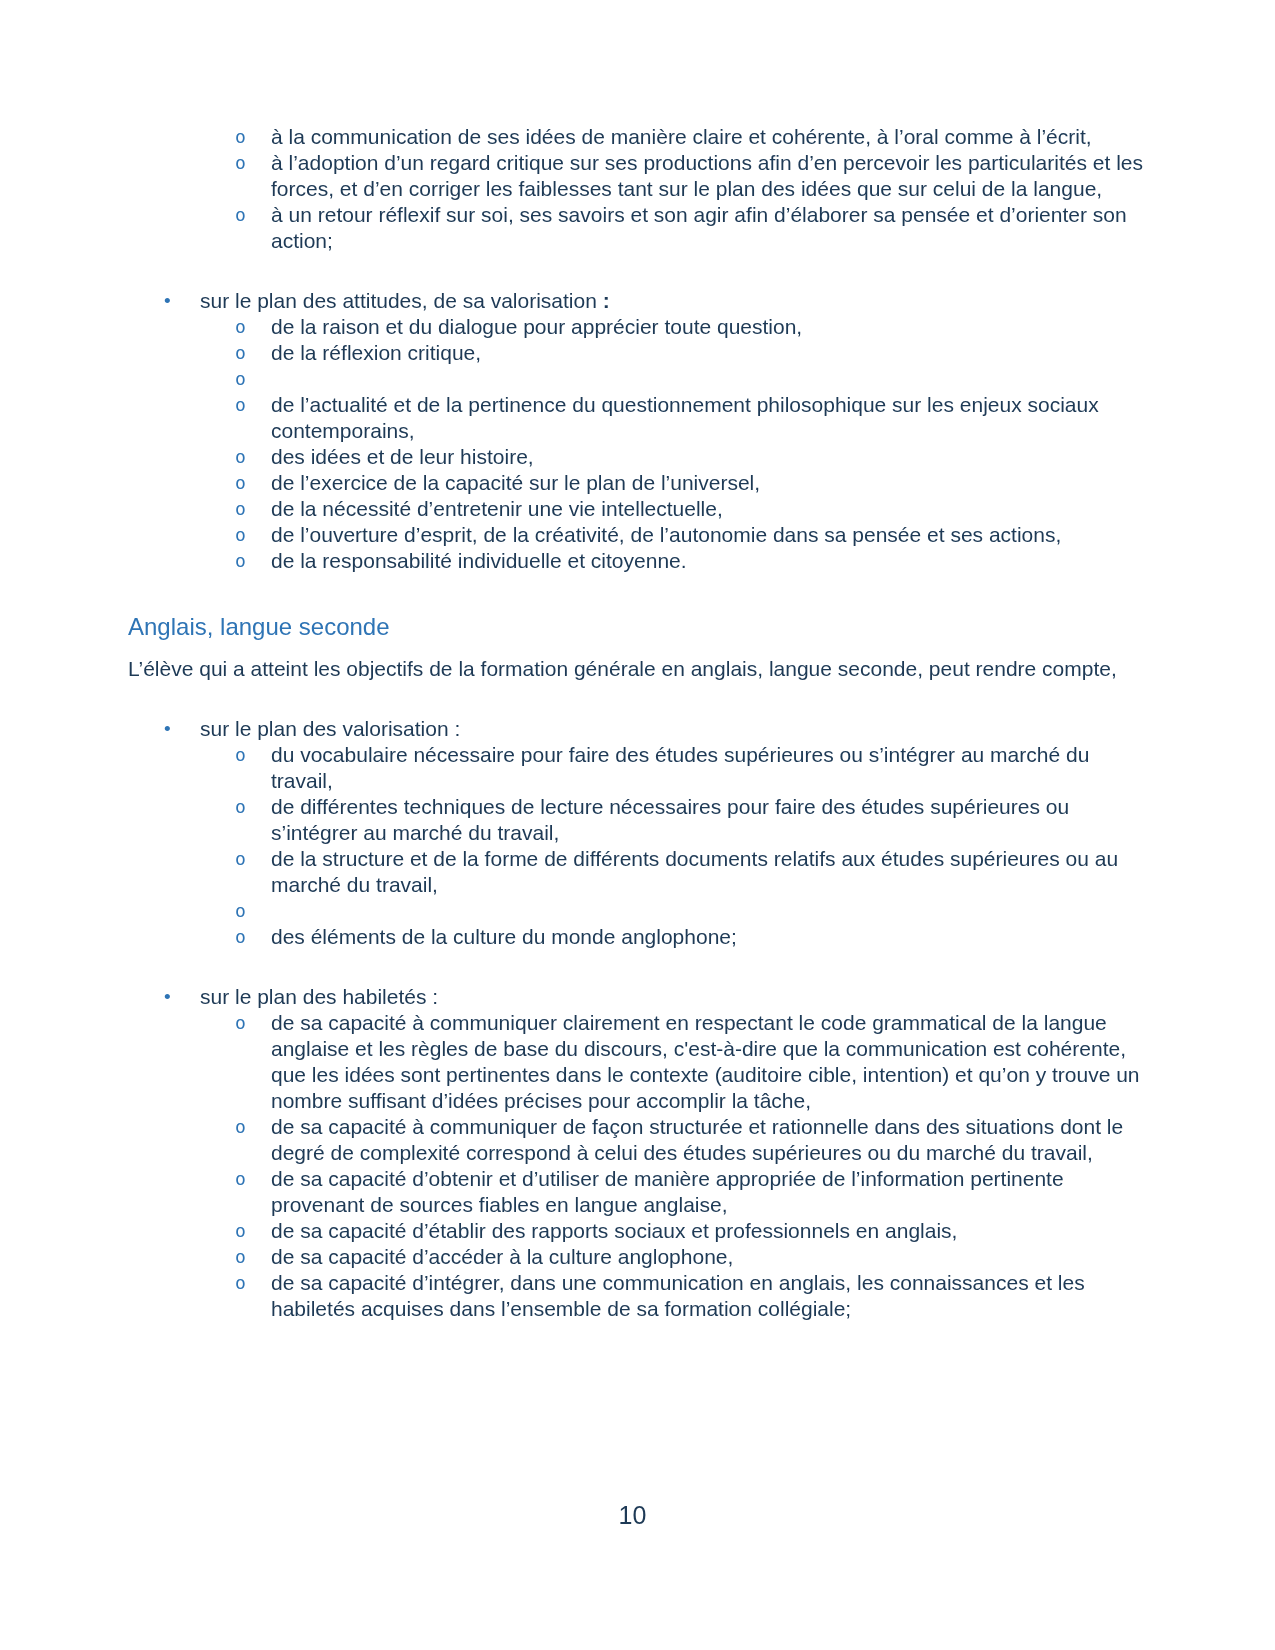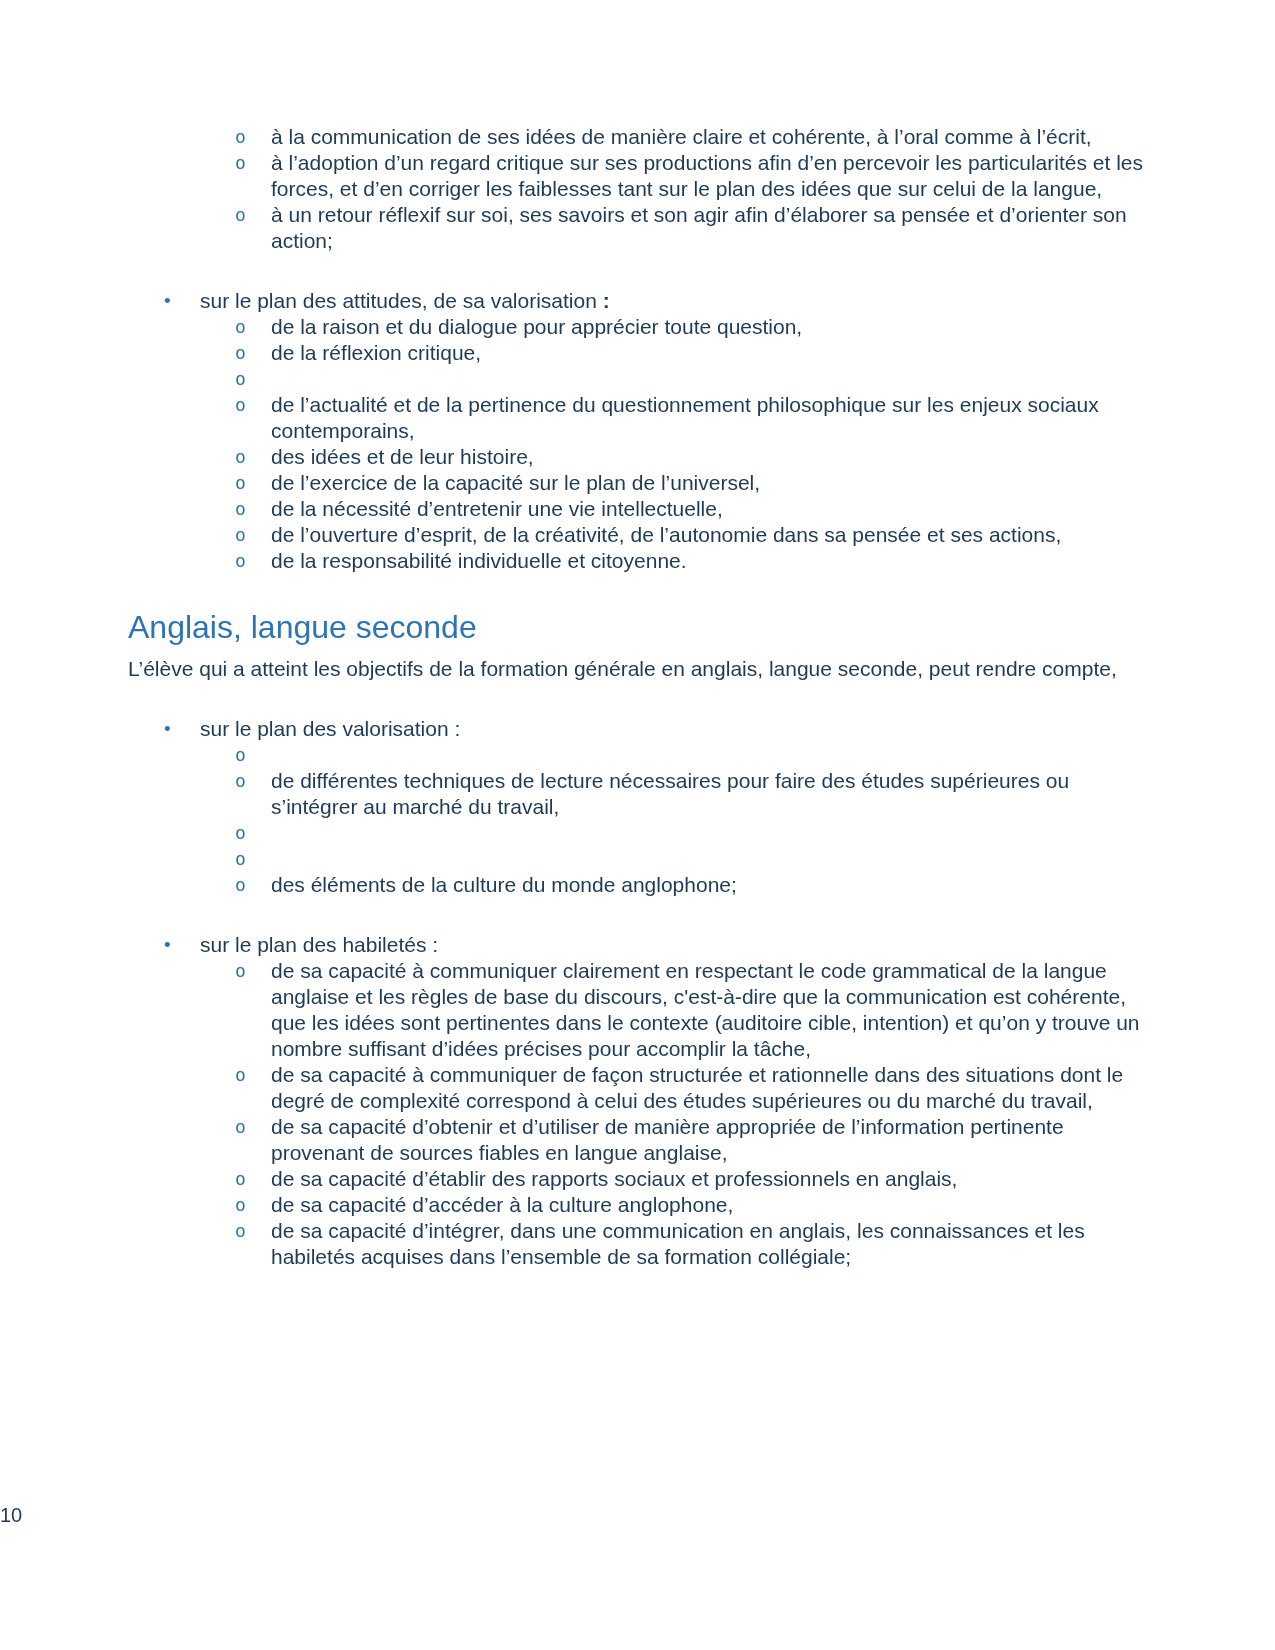--- a/index.html
+++ b/index.html
@@ -36,32 +36,33 @@
   }
   .li-text { flex: 1 1 auto; }
 
   .bullet-group { margin-top: 34px; }
   .bullet-heading-text strong { font-weight: 700; }
 
   h2.section-heading {
     margin-top: 36px;
     margin-bottom: 12px;
     color: var(--heading, #2E74B5);
-    font-size: 32px;
+    font-size: 24px;
     line-height: 34px;
     font-weight: 400;
   }
   p.intro-paragraph { margin: 12px 0 0 0; }
 
   .page-number {
     position: absolute;
     bottom: 122px;
     left: 0;
     right: 10px;
-    font-size: 20px;
+    text-align: center;
+    font-size: 25px;
     color: var(--text, #1E3A56);
   }
 </style>
 </head>
 <body>
 
 <div class="page">
   <div class="content">
 
     <div class="olist">
@@ -141,29 +142,31 @@
 
     <div class="bullet-group">
       <div class="li1">
         <span class="marker1">•</span>
         <span class="li-text">sur le plan des valorisation :</span>
       </div>
       <div class="olist">
 
           <div class="li2">
             <span class="marker2">o</span>
+            <span class="li-text">du vocabulaire nécessaire pour faire des études supérieures ou s’intégrer au marché du travail,</span>
           </div>
 
           <div class="li2">
             <span class="marker2">o</span>
             <span class="li-text">de différentes techniques de lecture nécessaires pour faire des études supérieures ou s’intégrer au marché du travail,</span>
           </div>
 
           <div class="li2">
             <span class="marker2">o</span>
+            <span class="li-text">de la structure et de la forme de différents documents relatifs aux études supérieures ou au marché du travail,</span>
           </div>
 
           <div class="li2">
             <span class="marker2">o</span>
           </div>
 
           <div class="li2">
             <span class="marker2">o</span>
             <span class="li-text">des éléments de la culture du monde anglophone;</span>
           </div>

